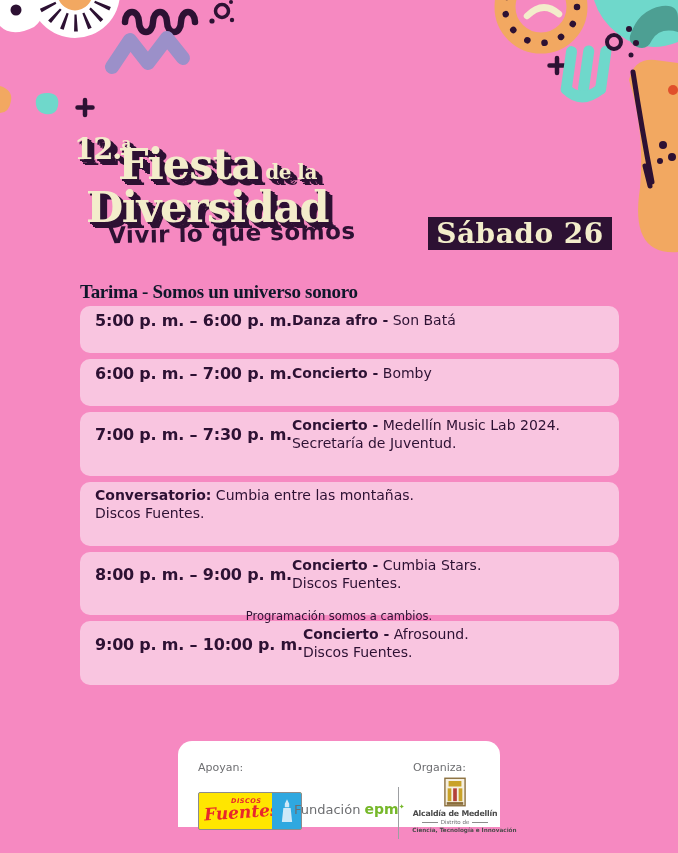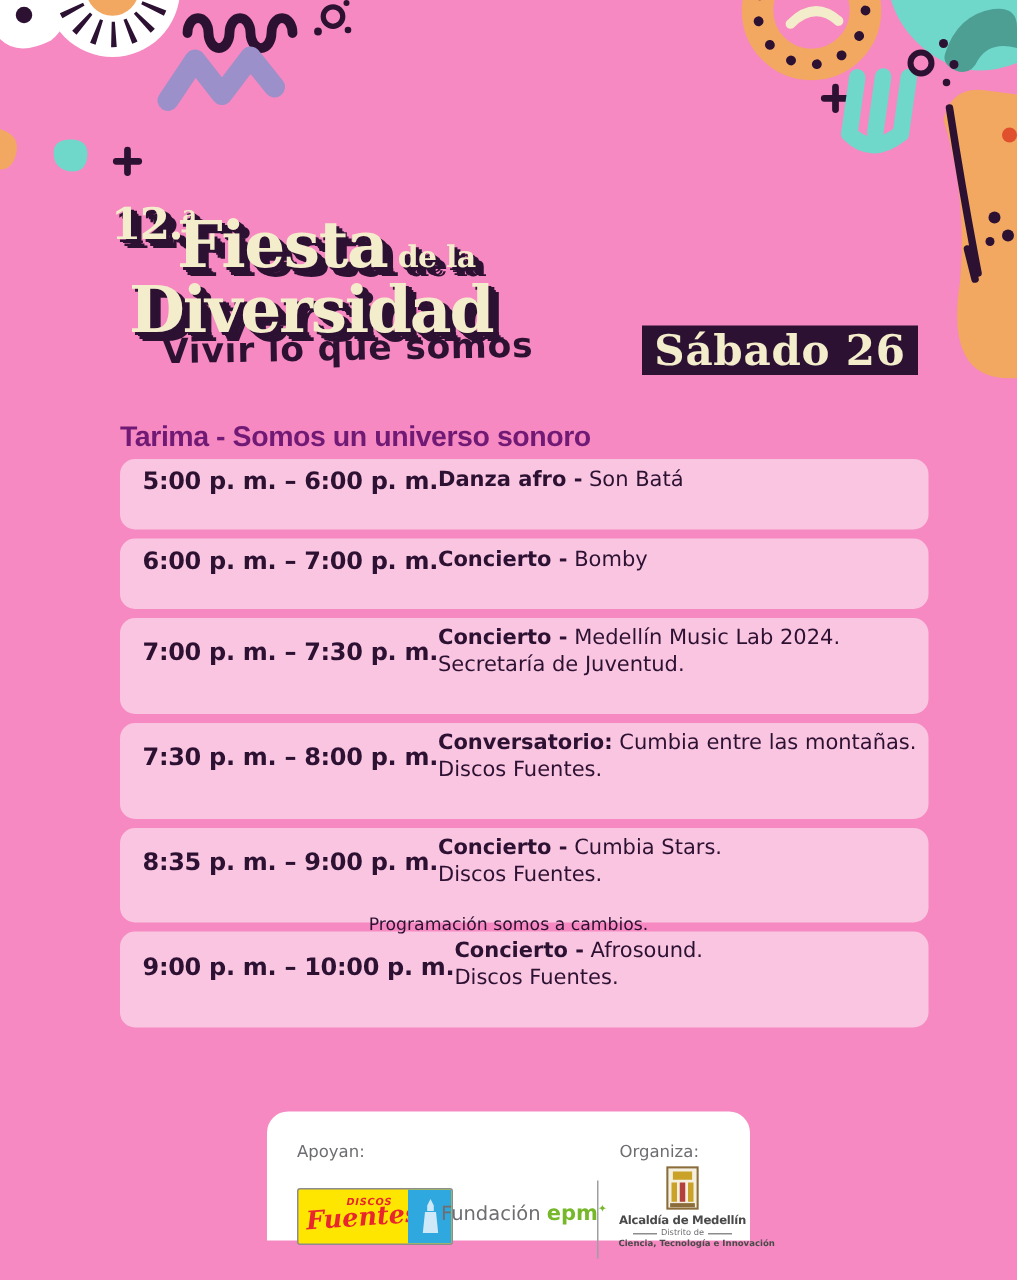--- a/index.html
+++ b/index.html
@@ -35,22 +35,22 @@
     background:#2d1133; display:flex; align-items:center; justify-content:center;
   }
   .date-badge span{
     color:#f3edcb; font-family:"DejaVu Serif","Liberation Serif",serif;
     font-weight:bold; font-size:28px; letter-spacing:0.5px;
   }
 
   
   .section-title{
     position:absolute; left:80px; top:281px;
-    font-family:Liberation Sans, sans-serif; font-weight:bold;
-    font-size:19px; color:#701a75; letter-spacing:-0.3px;
+    font-family:Liberation Serif, serif; font-weight:bold;
+    font-size:19px; color:#0f172a; letter-spacing:-0.3px;
   }
   .schedule{ position:absolute; left:80px; top:306px; width:539px; display:flex; flex-direction:column; gap:6px; }
   .row{
     display:flex; align-items:center; min-height:41px;
     background:#f9c5e0; border-radius:10px; padding:5px 8px 23px 15px;
   }
   .time{
     flex:0 0 190px; font-weight:bold; font-size:16px; letter-spacing:-0.2px;
     color:#2d1133; white-space:nowrap;
   }
@@ -192,28 +192,27 @@
       </div>
     </div>
     <div class="row">
       <div class="time">7:00 p. m. – 7:30 p. m.</div>
       <div class="desc">
         <div><span class="lead">Concierto -</span><span> Medellín Music Lab 2024.</span></div>
         <div>Secretaría de Juventud.</div>
       </div>
     </div>
     <div class="row">
-      <div class="time">7:30 p. m. – 8:00 p. m.</div>
       <div class="desc">
         <div><span class="lead">Conversatorio:</span><span> Cumbia entre las montañas.</span></div>
         <div>Discos Fuentes.</div>
       </div>
     </div>
     <div class="row">
-      <div class="time">8:35 p. m. – 9:00 p. m.</div>
+      <div class="time">8:00 p. m. – 9:00 p. m.</div>
       <div class="desc">
         <div><span class="lead">Concierto -</span><span> Cumbia Stars.</span></div>
         <div>Discos Fuentes.</div>
       </div>
     </div>
     <div class="row">
       <div class="time">9:00 p. m. – 10:00 p. m.</div>
       <div class="desc">
         <div><span class="lead">Concierto -</span><span> Afrosound.</span></div>
         <div>Discos Fuentes.</div>

